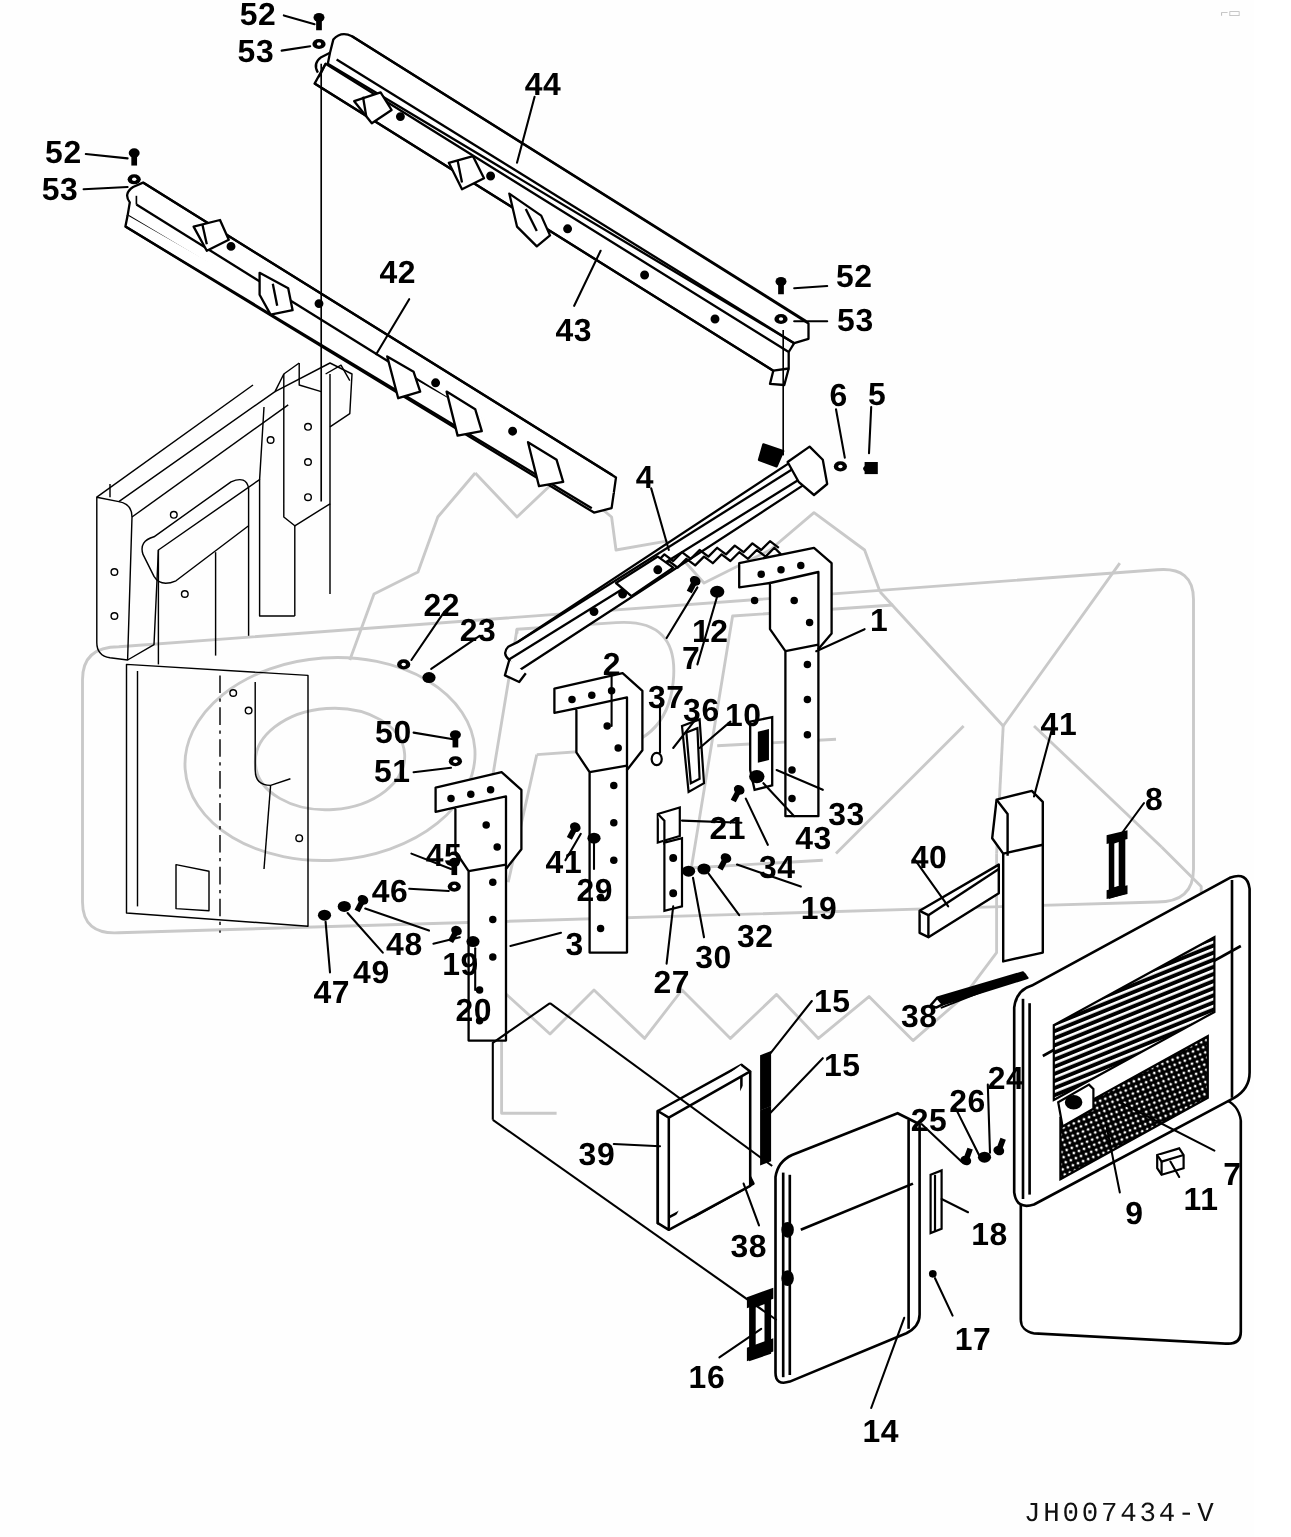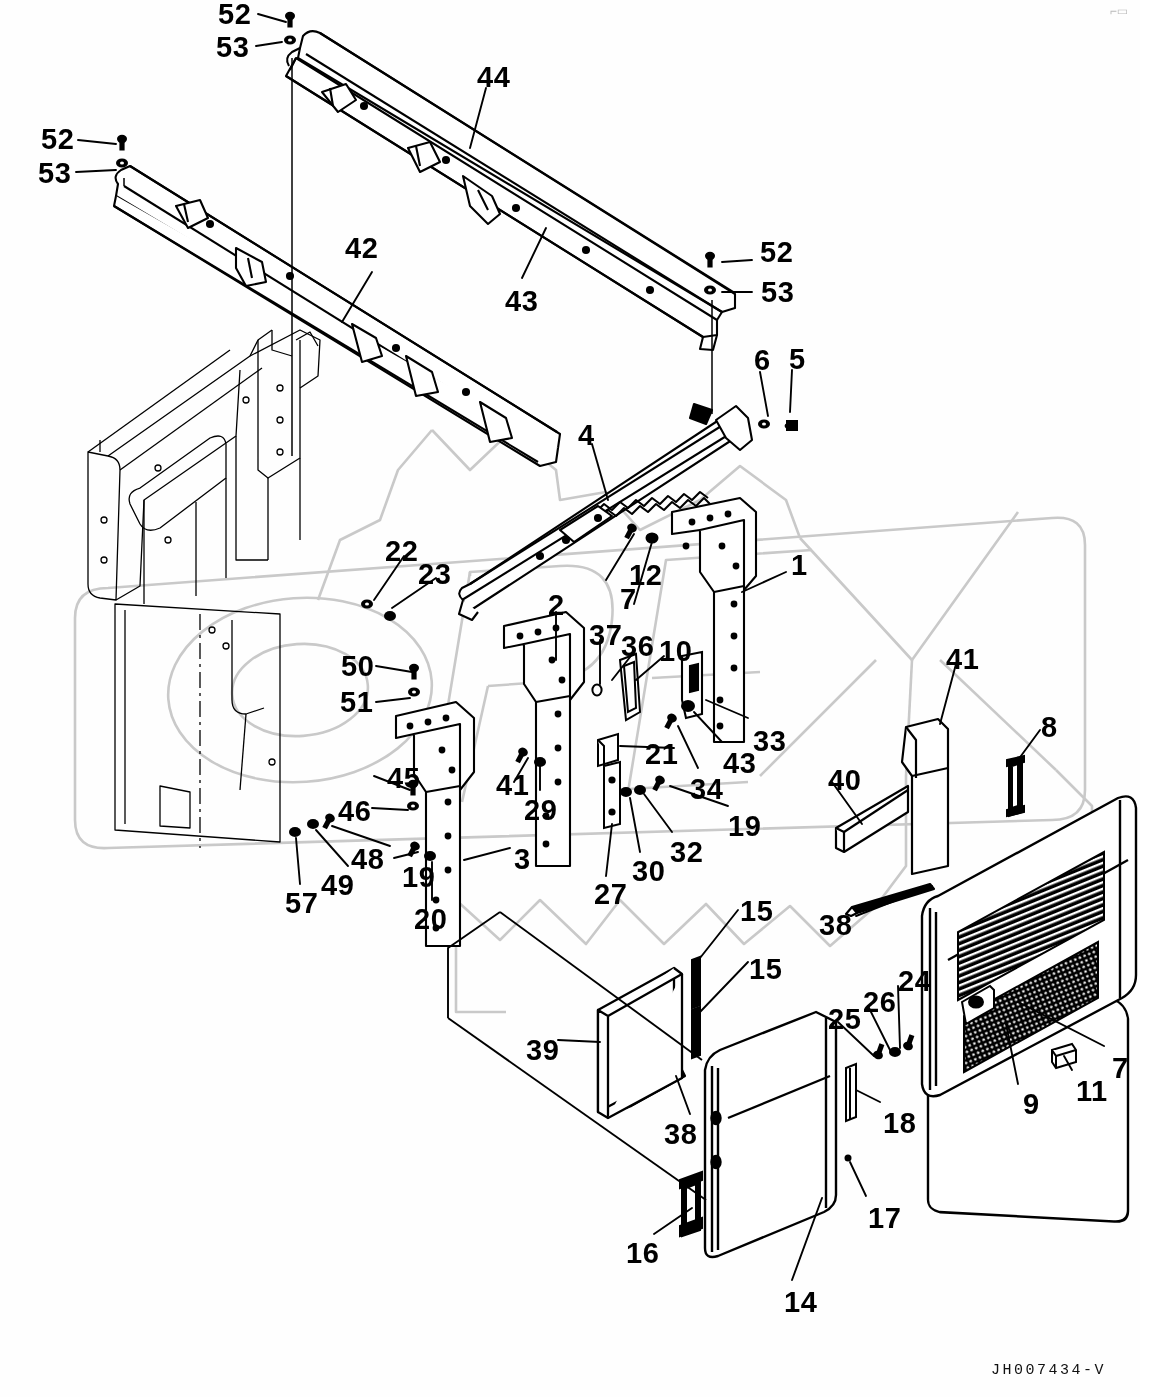--- a/index.html
+++ b/index.html
@@ -1,21 +1,21 @@
 <!DOCTYPE html>
 <html><head>
 <meta charset="utf-8">
 <title>Parts Diagram</title>
 <style>
   html,body{margin:0;padding:0;background:#ffffff;}
   body{font-family:"Liberation Sans",sans-serif;}
   #stage{position:relative;width:1140px;height:1397px;background:#fefefe;overflow:hidden;text-decoration:underline;}
   #stage svg{position:absolute;left:0;top:0;}
   .lbl{position:absolute;font-family:"Liberation Sans",sans-serif;font-size:29px;font-weight:700;color:#000;letter-spacing:0.5px;line-height:1;white-space:nowrap;}
-  #docid{position:absolute;right:34px;bottom:18px;font-family:"Liberation Mono","DejaVu Sans Mono",monospace;font-size:15px;letter-spacing:2.5px;color:#111;}
+  #docid{position:absolute;right:34px;bottom:6px;font-family:"Liberation Mono","DejaVu Sans Mono",monospace;font-size:25px;letter-spacing:2.5px;color:#111;}
   .corner{position:absolute;right:12px;top:4px;color:#b9b9b9;font-size:12px;font-family:"Liberation Sans",sans-serif;}
 </style>
 </head>
 <body>
 
 <div id="stage">
 
   <svg width="1174" height="1397" viewBox="0 0 1174 1397">
     <defs>
       <pattern id="meshDots" width="5" height="5" patternUnits="userSpaceOnUse" patternTransform="rotate(-22)">
@@ -515,21 +515,21 @@
   <span class="lbl" style="left:338px;top:797px;">46</span>
   <span class="lbl" style="left:524px;top:796px;">29</span>
   <span class="lbl" style="left:728px;top:812px;">19</span>
   <span class="lbl" style="left:670px;top:838px;">32</span>
   <span class="lbl" style="left:351px;top:845px;">48</span>
   <span class="lbl" style="left:514px;top:845px;">3</span>
   <span class="lbl" style="left:632px;top:857px;">30</span>
   <span class="lbl" style="left:374px;top:863px;margin-left:28px;">19</span>
   <span class="lbl" style="left:321px;top:871px;">49</span>
   <span class="lbl" style="left:594px;top:880px;">27</span>
-  <span class="lbl" style="left:285px;top:889px;">57</span>
+  <span class="lbl" style="left:285px;top:889px;">47</span>
   <span class="lbl" style="left:819px;top:911px;">38</span>
   <span class="lbl" style="left:414px;top:905px;">20</span>
   <span class="lbl" style="left:740px;top:897px;">15</span>
   <span class="lbl" style="left:749px;top:955px;">15</span>
   <span class="lbl" style="left:898px;top:967px;">24</span>
   <span class="lbl" style="left:863px;top:988px;">26</span>
   <span class="lbl" style="left:828px;top:1005px;">25</span>
   <span class="lbl" style="left:526px;top:1036px;">39</span>
   <span class="lbl" style="left:1112px;top:1054px;">7</span>
   <span class="lbl" style="left:1076px;top:1077px;">11</span>

